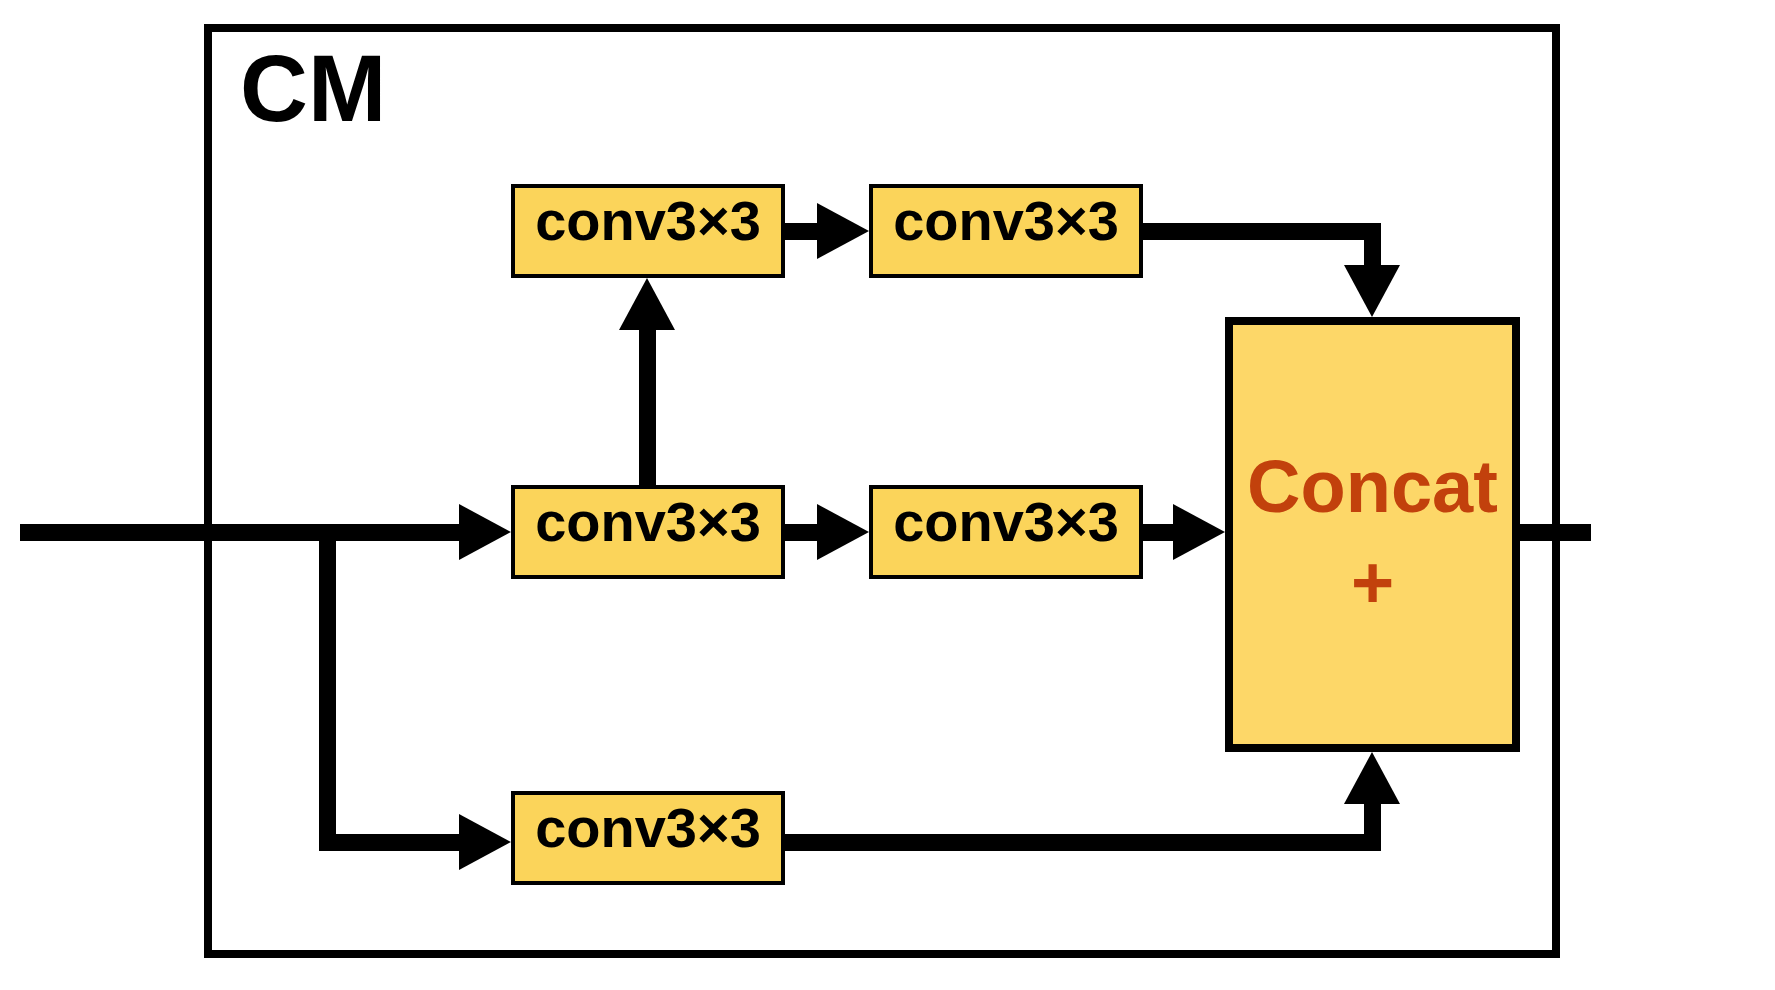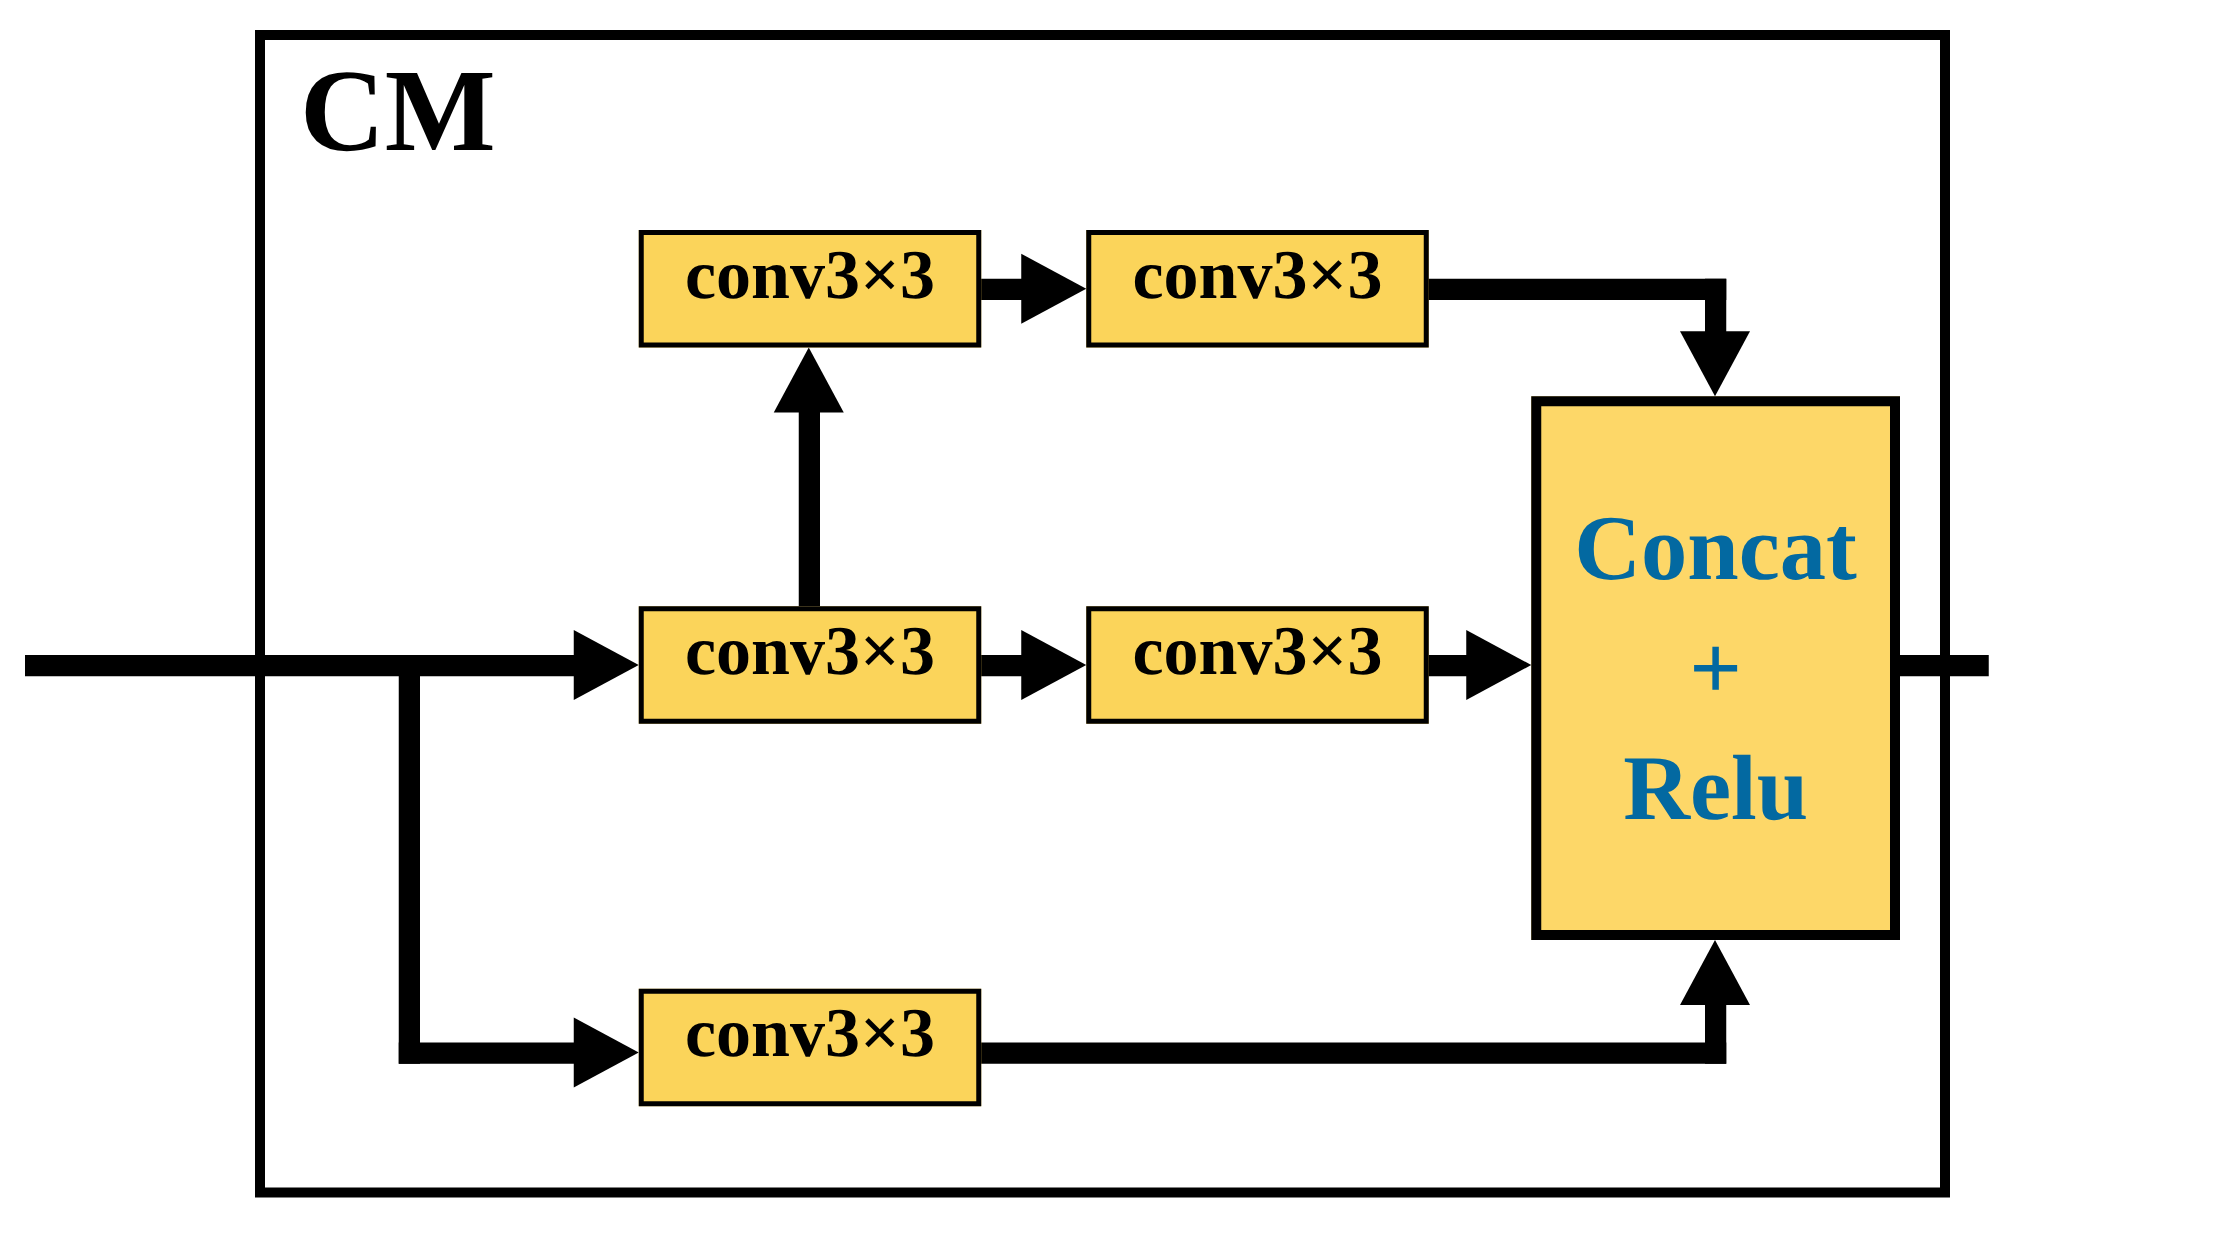--- a/index.html
+++ b/index.html
@@ -10,21 +10,21 @@
     --background:#FFFFFF;
   }
   *{margin:0;padding:0;box-sizing:border-box;}
   html,body{background:var(--background);}
   .canvas{
     position:relative;
     width:1591px;
     height:990px;
     background:var(--background);
     overflow:hidden;
-    font-family:Liberation Serif, serif;
+    font-family:Liberation Sans, sans-serif;
   }
   .abs{position:absolute;}
   
   .cm-box{
     left:204px;top:24px;width:1356px;height:934px;
     border:8px solid var(--border);
     background:transparent;
   }
   .cm-label{
     left:240px;top:42px;
@@ -43,21 +43,21 @@
   .conv-top-right {left:869px;top:184px;}
   .conv-mid-left  {left:511px;top:485px;}
   .conv-mid-right {left:869px;top:485px;}
   .conv-bottom    {left:511px;top:791px;}
   
   .concat{
     left:1225px;top:317px;width:295px;height:435px;
     background:var(--concat-fill);
     border:8px solid var(--border);
     display:flex;flex-direction:column;align-items:center;justify-content:center;
-    font-size:74px;font-weight:bold;color:#0369a1;line-height:96px;
+    font-size:74px;font-weight:bold;color:#c2410c;line-height:96px;
     text-align:center;
     z-index:3;
   }
   
   .line{background:var(--line);z-index:2;}
   
   .head{width:0;height:0;z-index:2;}
   .head-right{border-top:28px solid transparent;border-bottom:28px solid transparent;border-left:52px solid var(--line);}
   .head-up{border-left:28px solid transparent;border-right:28px solid transparent;border-bottom:52px solid var(--line);}
   .head-down{border-left:28px solid transparent;border-right:28px solid transparent;border-top:52px solid var(--line);}
@@ -112,16 +112,15 @@
   <div class="abs conv conv-mid-right">
     <span>conv3×3</span>
   </div>
   <div class="abs conv conv-bottom">
     <span>conv3×3</span>
   </div>
 
   <div class="abs concat">
     <span>Concat</span>
     <span>+</span>
-    <span>Relu</span>
   </div>
 
 </div>
 
 </body></html>

